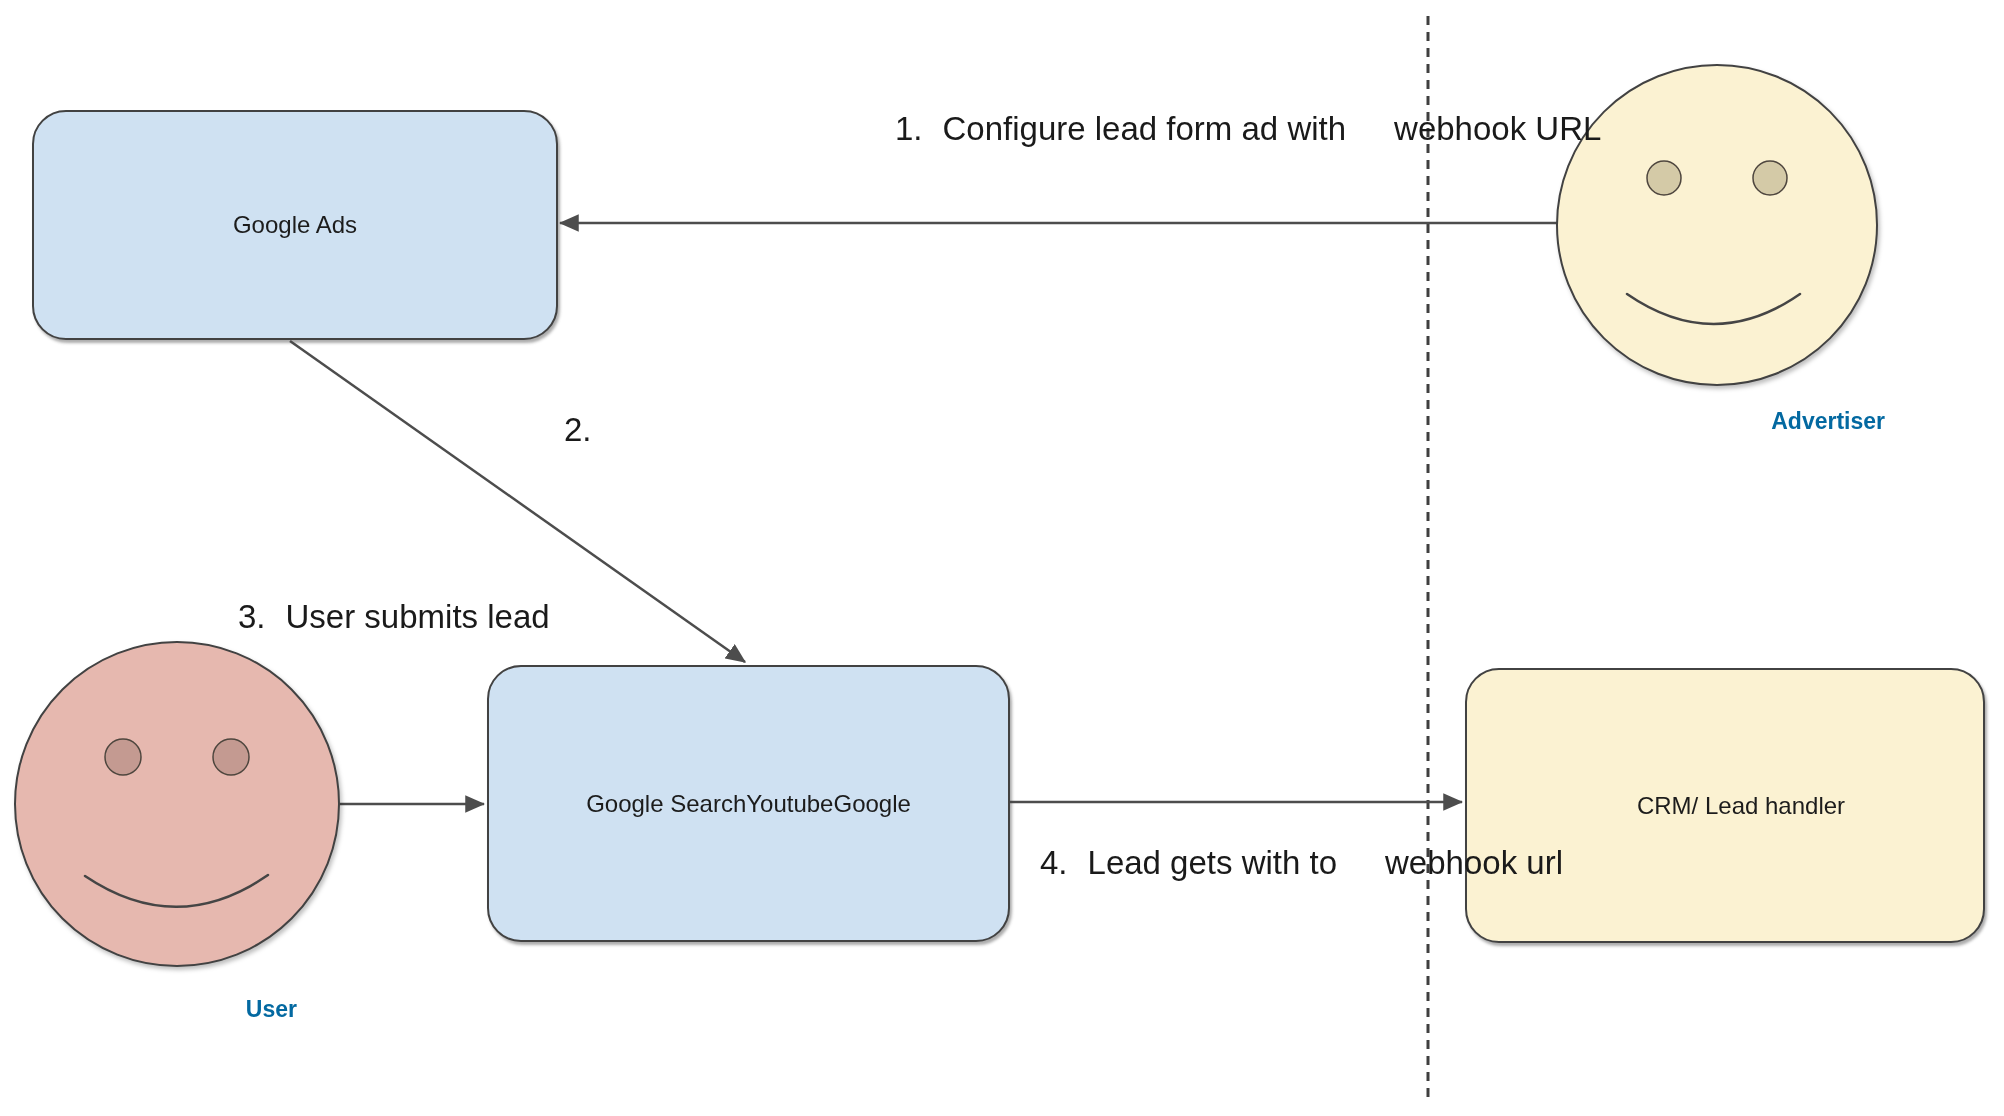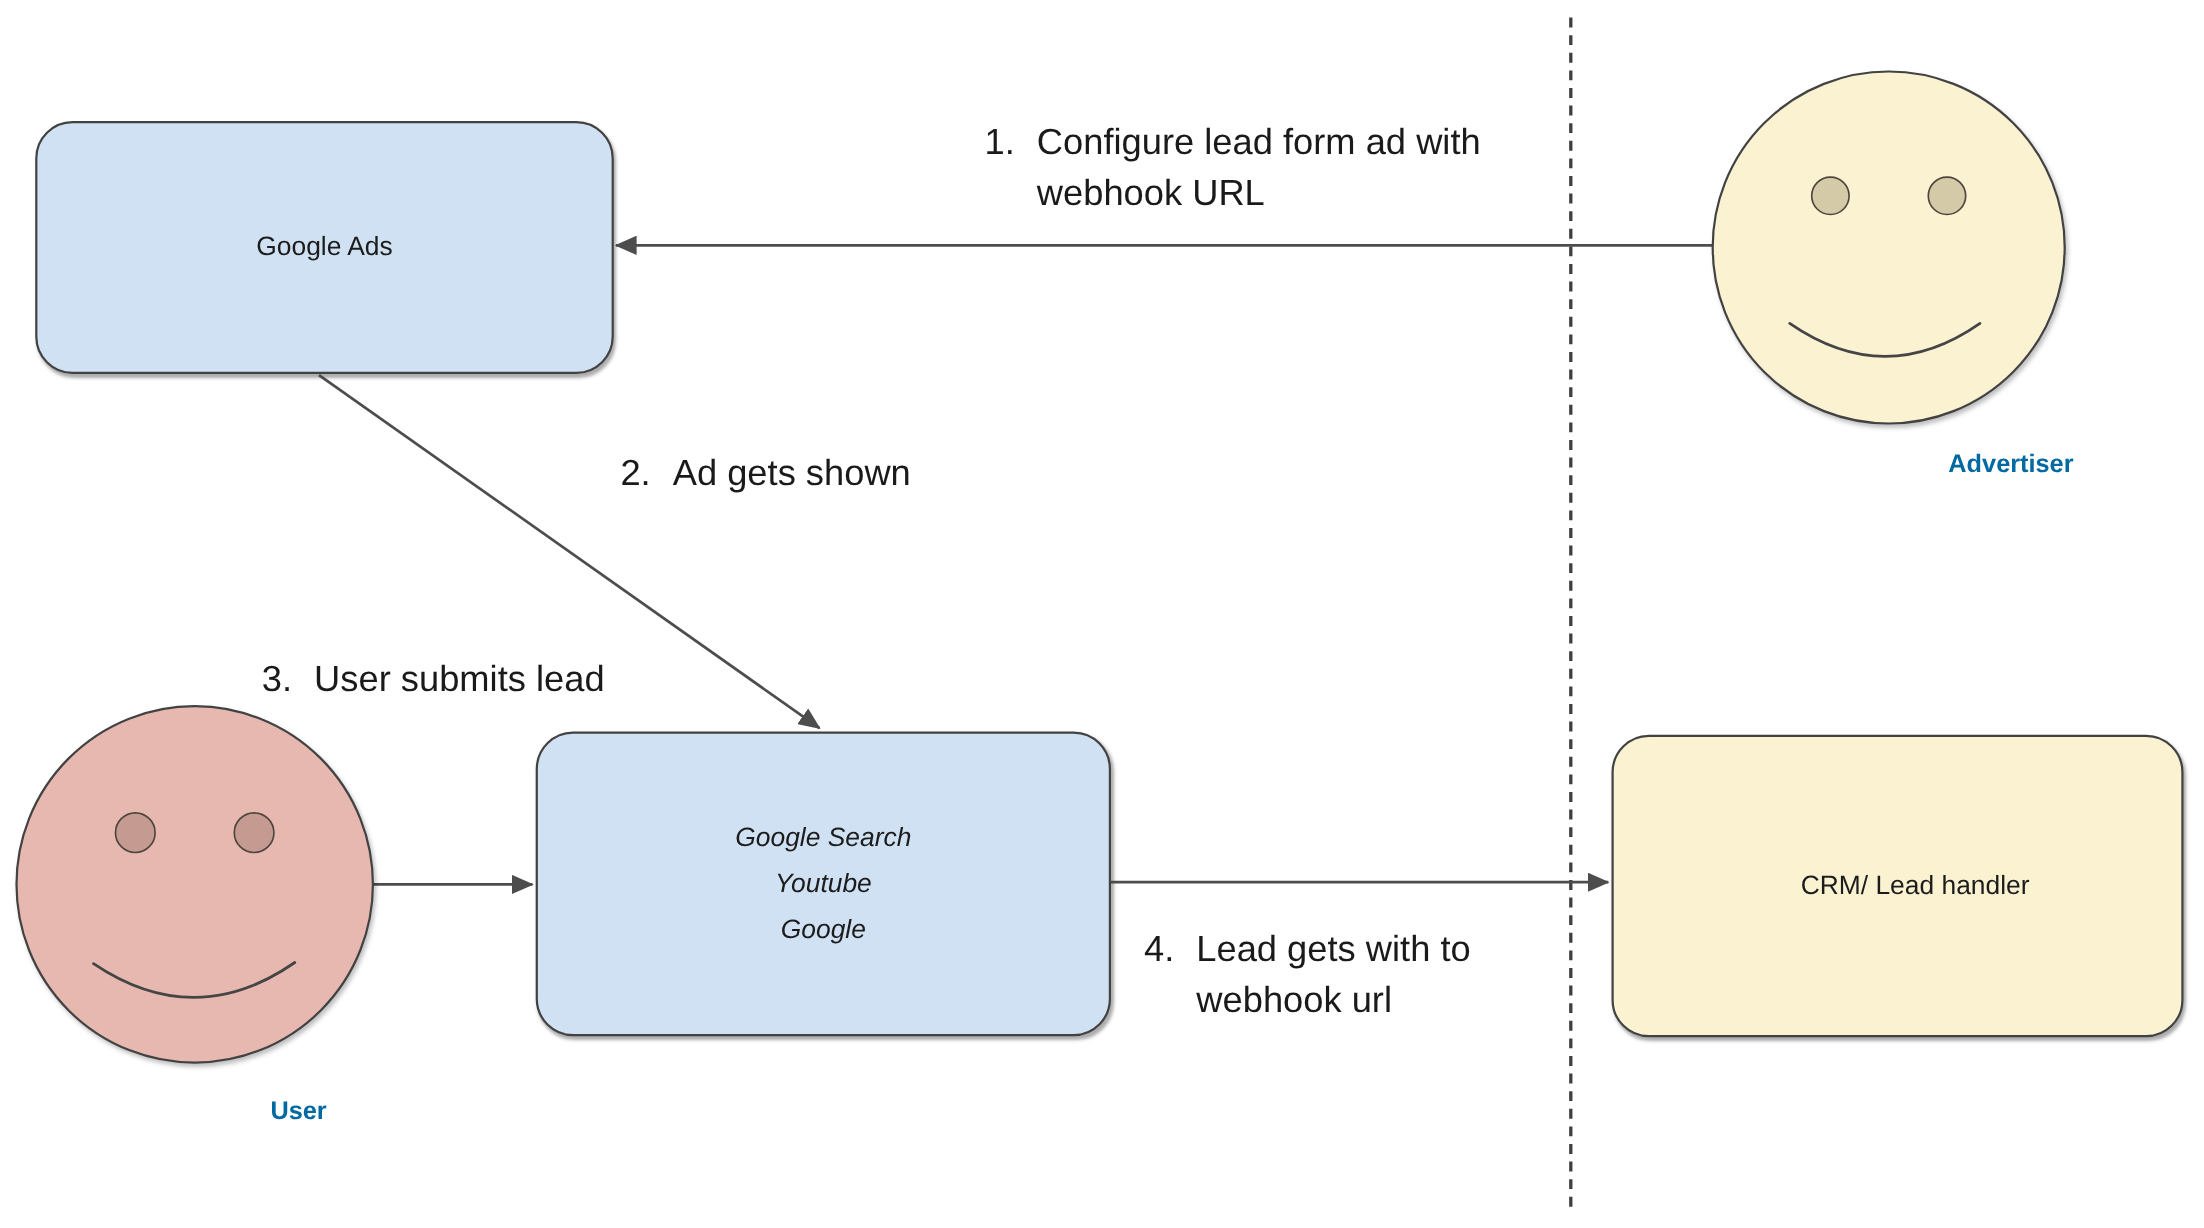--- a/index.html
+++ b/index.html
@@ -46,30 +46,30 @@
     text-align:center;
     font-size:24px;line-height:42px;
     color:var(--text);
     box-shadow:2px 3px 3px rgba(70,70,70,0.45);
   }
   .node-blue{background:var(--box-blue);}
   .node-yellow{background:var(--box-yellow);}
   #node-google-ads{left:32px;top:110px;width:526px;height:230px;}
   #node-google-properties{left:487px;top:665px;width:523px;height:277px;}
   #node-crm{left:1465px;top:668px;width:520px;height:275px;padding-left:32px;}
-  .node-lines{display:flex;flex-direction:column;font-style:italic;}
+  .node-lines{display:flex;flex-direction:row;}
 
   
   .step{
     position:absolute;
     display:flex;align-items:flex-start;
     font-size:33px;line-height:46px;color:#1a1a1a;
   }
   .step .num{margin-right:20px;}
-  .step .lines{display:flex;flex-direction:column;}
+  .step .lines{display:flex;flex-direction:row;gap:48px;}
   #step-1{left:895px;top:106px;}
   #step-2{left:564px;top:407px;}
   #step-3{left:238px;top:594px;}
   #step-4{left:1040px;top:840px;}
 
   
   .actor-label{
     position:absolute;
     font-weight:bold;font-size:23px;color:#0369a1;
     text-align:right;
@@ -133,23 +133,20 @@
   <div class="step" id="step-1">
     <span class="num">1.</span>
     <span class="lines">
       <span>Configure lead form ad with</span>
       <span>webhook URL</span>
     </span>
   </div>
 
   <div class="step" id="step-2">
     <span class="num">2.</span>
-    <span class="lines">
-      <span>Ad gets shown</span>
-    </span>
   </div>
 
   <div class="step" id="step-3">
     <span class="num">3.</span>
     <span class="lines">
       <span>User submits lead</span>
     </span>
   </div>
 
   <div class="step" id="step-4">

